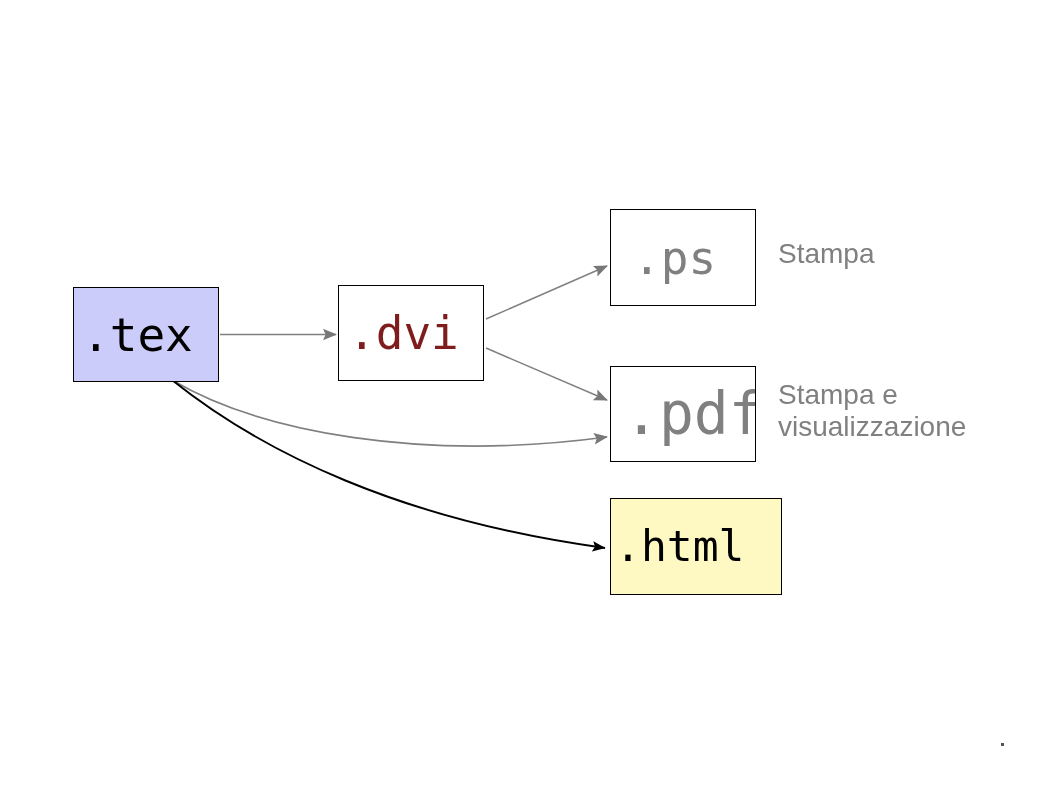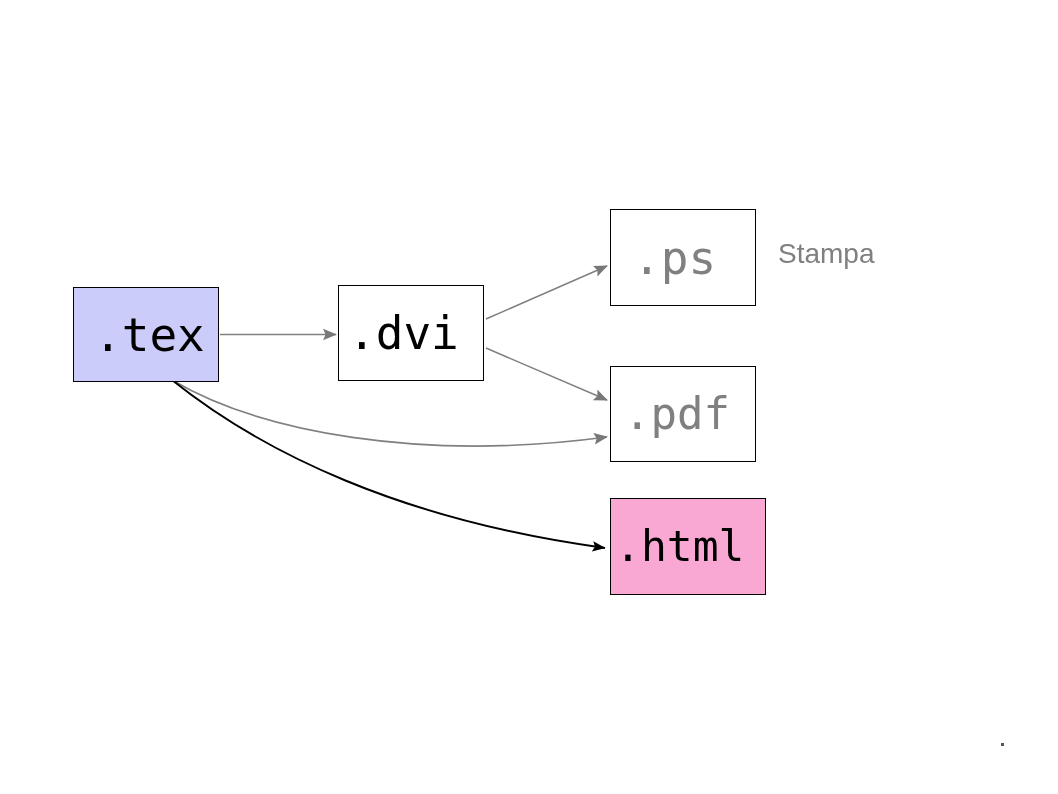--- a/index.html
+++ b/index.html
@@ -33,44 +33,44 @@
     overflow: hidden;
     text-align: center;
   }
   .node-label {
     display: block;
     line-height: 1;
   }
   .node-tex {
     left: 73px;  top: 287px;  width: 146px; height: 95px;
     background: #ccccfa;
-    padding-left: 20px;
+    padding-left: 8px;
   }
   .node-tex .node-label { color: #000000; font-size: 46px; }
   .node-dvi {
     left: 338px; top: 285px;  width: 146px; height: 96px;
     background: #ffffff;
     padding-left: 9px;
   }
-  .node-dvi .node-label { color: #000000; font-size: 46px; }
+  .node-dvi .node-label { color: #7f1d1d; font-size: 46px; }
   .node-ps {
     left: 610px; top: 209px;  width: 146px; height: 97px;
     background: #ffffff;
     padding-left: 22px;
   }
   .node-ps .node-label { color: #808080; font-size: 46px; }
   .node-pdf {
     left: 610px; top: 366px;  width: 146px; height: 96px;
     background: #ffffff;
     padding-left: 13px;
   }
-  .node-pdf .node-label { color: #808080; font-size: 44px; }
+  .node-pdf .node-label { color: #808080; font-size: 58px; }
   .node-html {
-    left: 610px; top: 498px;  width: 156px; height: 97px;
-    background: #f9a8d4;
+    left: 610px; top: 498px;  width: 172px; height: 97px;
+    background: #fef9c3;
     padding-left: 4px;
   }
   .node-html .node-label { color: #000000; font-size: 43px; }
 
   .annotation {
     position: absolute;
     color: #808080;
     font-family: Liberation Sans, sans-serif;
     font-size: 28px;
     line-height: 32px;
@@ -130,16 +130,18 @@
   <div class="node node-pdf">
     <span class="node-label">.pdf</span>
   </div>
 
   <div class="node node-html">
     <span class="node-label">.html</span>
   </div>
 
   <div class="annotation ann-stampa">Stampa</div>
 
+  <div class="annotation ann-stampa-vis">Stampa e
+visualizzazione</div>
 
   <div class="speck"></div>
 
 </div>
 
 </body></html>

